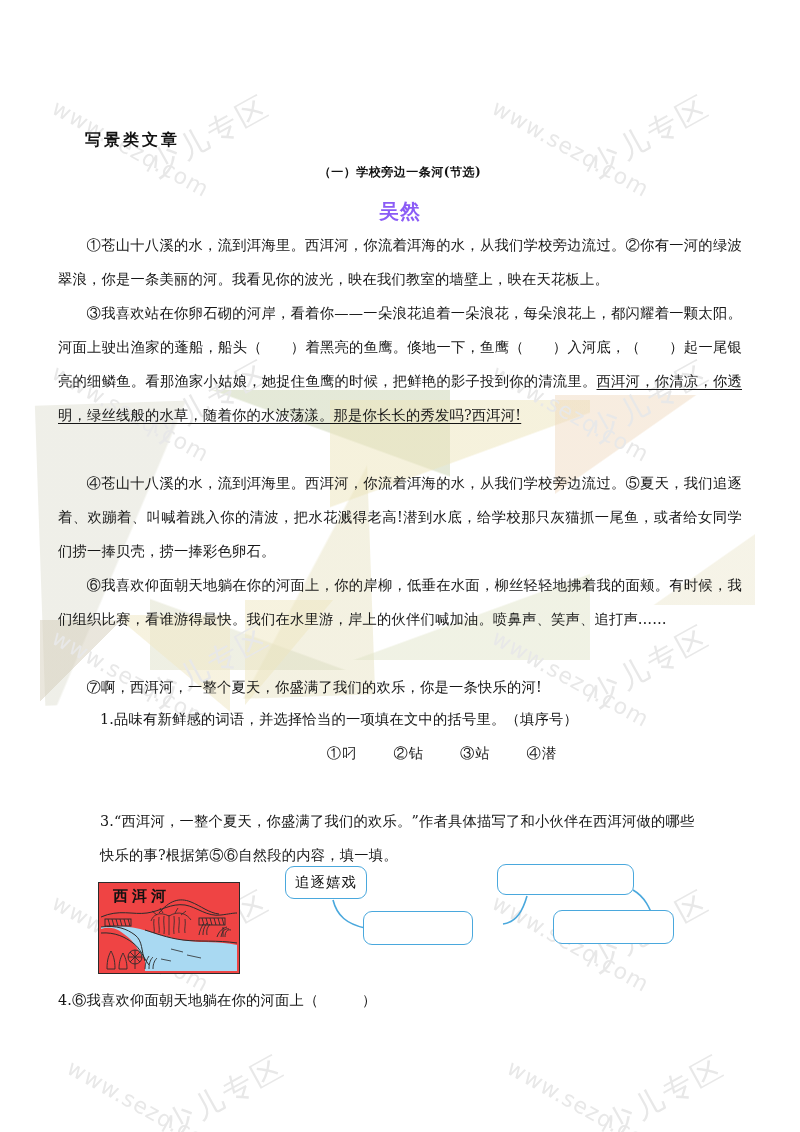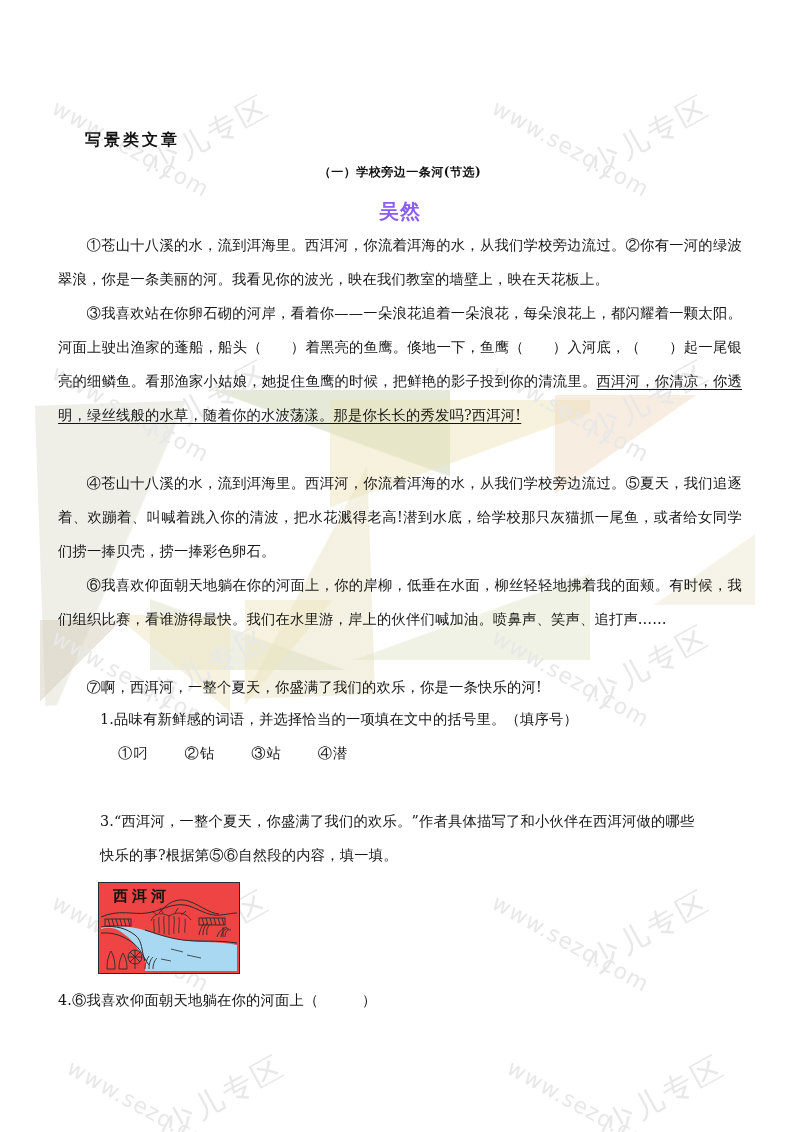--- a/index.html
+++ b/index.html
@@ -140,20 +140,21 @@
 
   .q-block {
     position: absolute;
     left: 54px;
     width: 684px;
     z-index: 3;
     margin-left: 46px;
   }
   .q-line { text-align: justify; text-justify: inter-character; margin: 0; }
   .opts {
+    text-align: center;
     letter-spacing: 1px;
   }
   .opts span { margin: 0 18px; }
   .blank-long { display:inline-block; width: 160px; border-bottom: 1.4px solid #222; height: 17px; vertical-align: -2px; }
   .blank-mid  { display:inline-block; width: 140px; border-bottom: 1.4px solid #222; height: 17px; vertical-align: -2px; }
   .blank-sm   { display:inline-block; width: 78px;  border-bottom: 1.4px solid #222; height: 17px; vertical-align: -2px; }
   .blank-sm2  { display:inline-block; width: 88px;  border-bottom: 1.4px solid #222; height: 17px; vertical-align: -2px; }
 
   
   .illus {
@@ -317,18 +318,29 @@
       <g stroke="#2b2b2b" stroke-width="0.9" fill="none">
         <path d="M8 86 C8 76 10 72 12 68 C14 72 16 76 16 86 Z"></path>
         <path d="M20 86 C20 78 22 74 24 70 C26 74 28 78 28 86 Z"></path>
         <circle cx="36" cy="74" r="7"></circle>
         <path d="M36 67 L36 86 M29 74 L43 74 M31 69 L41 79 M41 69 L31 79"></path>
         <path d="M46 86 C46 80 48 76 50 73 M50 86 C50 79 52 76 54 74 M54 86 C54 80 56 77 58 75"></path>
       </g>
     </svg>
   </div>
 
+  <div class="flow">
+    <svg width="450" height="105" viewBox="0 0 450 105" style="position:absolute;left:0;top:0;">
+      <path d="M48 40 C52 56 62 64 80 68" fill="none" stroke="#4aa8dd" stroke-width="1.6"></path>
+      <path d="M218 64 C232 62 238 50 242 36" fill="none" stroke="#4aa8dd" stroke-width="1.6"></path>
+      <path d="M348 30 C362 38 366 52 370 62" fill="none" stroke="#4aa8dd" stroke-width="1.6"></path>
+    </svg>
+    <div class="fbox" style="left:0px;   top:6px;  width:82px;  height:33px;">追逐嬉戏</div>
+    <div class="fbox" style="left:78px;  top:51px; width:110px; height:34px;"></div>
+    <div class="fbox" style="left:212px; top:4px;  width:137px; height:31px;"></div>
+    <div class="fbox" style="left:268px; top:50px; width:121px; height:34px;"></div>
+  </div>
 
   <div class="q4 doc-text">
     <p class="q-line"><span>4.</span><span>⑥我喜欢仰面朝天地躺在你的河面上（　　　）</span></p>
   </div>
 
 </div>
 
 </body></html>

